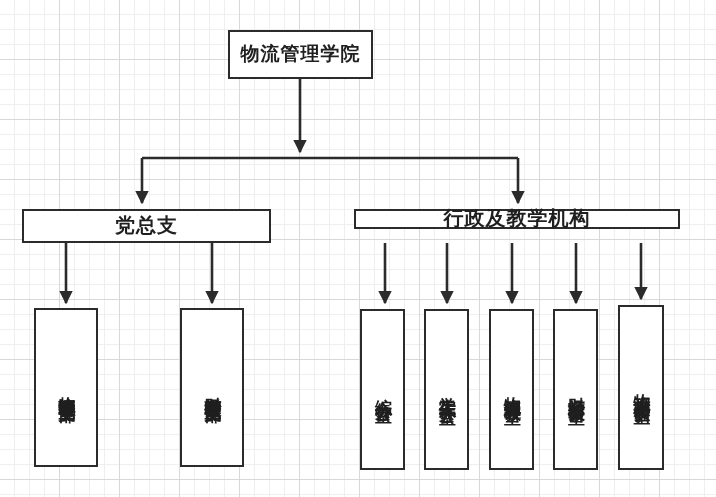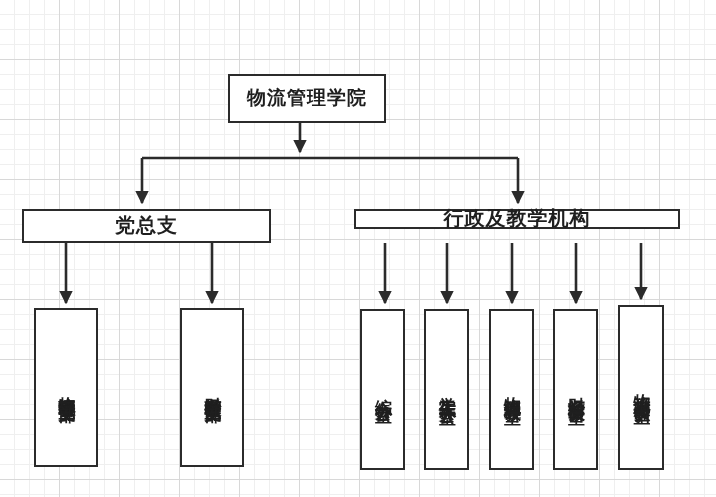--- a/index.html
+++ b/index.html
@@ -71,21 +71,21 @@
       <path d="M 212 243 L 212 303" marker-end="url(#arrow)"></path>
 
       <path d="M 385 243 L 385 303" marker-end="url(#arrow)"></path>
       <path d="M 447 243 L 447 303" marker-end="url(#arrow)"></path>
       <path d="M 512 243 L 512 303" marker-end="url(#arrow)"></path>
       <path d="M 576 243 L 576 303" marker-end="url(#arrow)"></path>
       <path d="M 641 243 L 641 299" marker-end="url(#arrow)"></path>
     </g>
   </svg>
 
-  <div class="node h-node root" style="left:228px;top:30px;width:158px;height:49px;margin-top:44px;">
+  <div class="node h-node root" style="left:228px;top:30px;width:145px;height:49px;">
     <span class="lbl">物流管理学院</span>
   </div>
 
   <div class="node h-node" style="left:22px;top:209px;width:249px;height:34px;">
     <span class="lbl">党总支</span>
   </div>
 
   <div class="node h-node" style="left:354px;top:209px;width:326px;height:20px;">
     <span class="lbl">行政及教学机构</span>
   </div>

